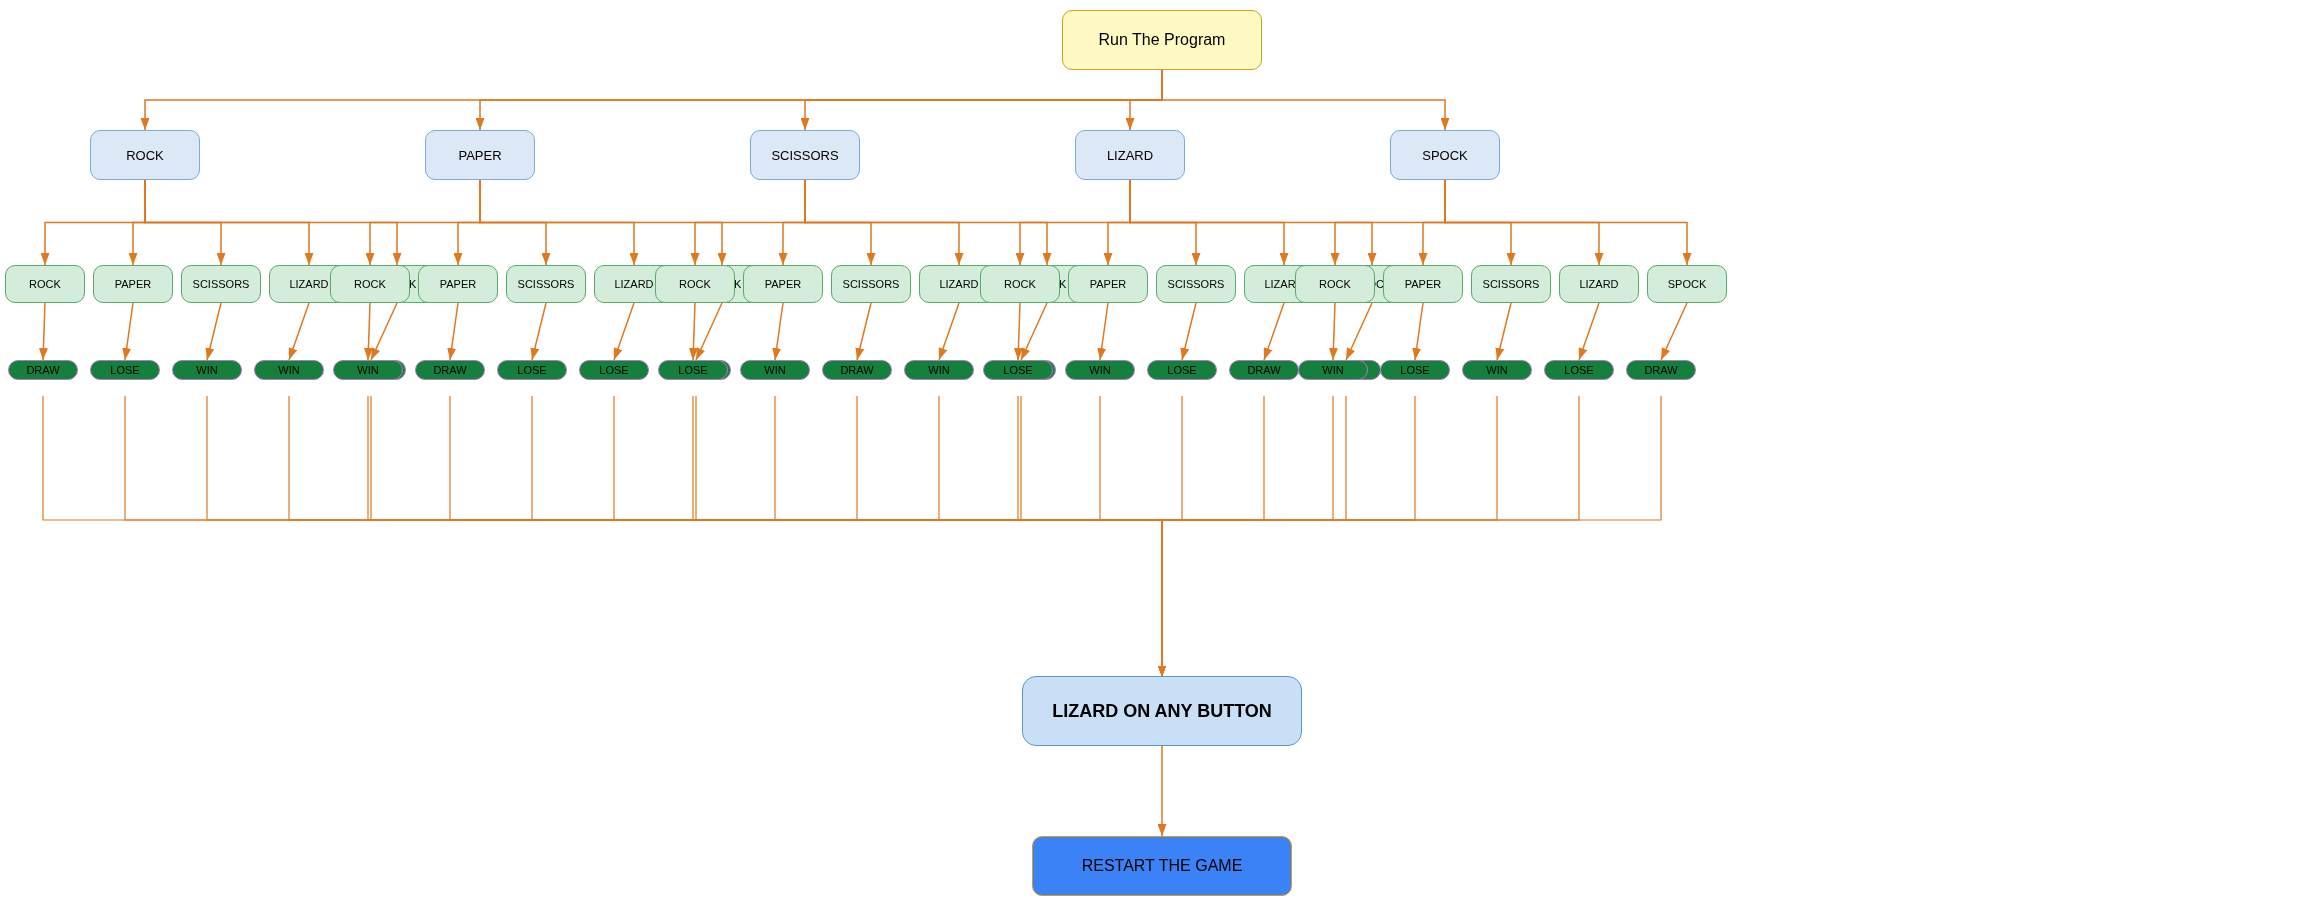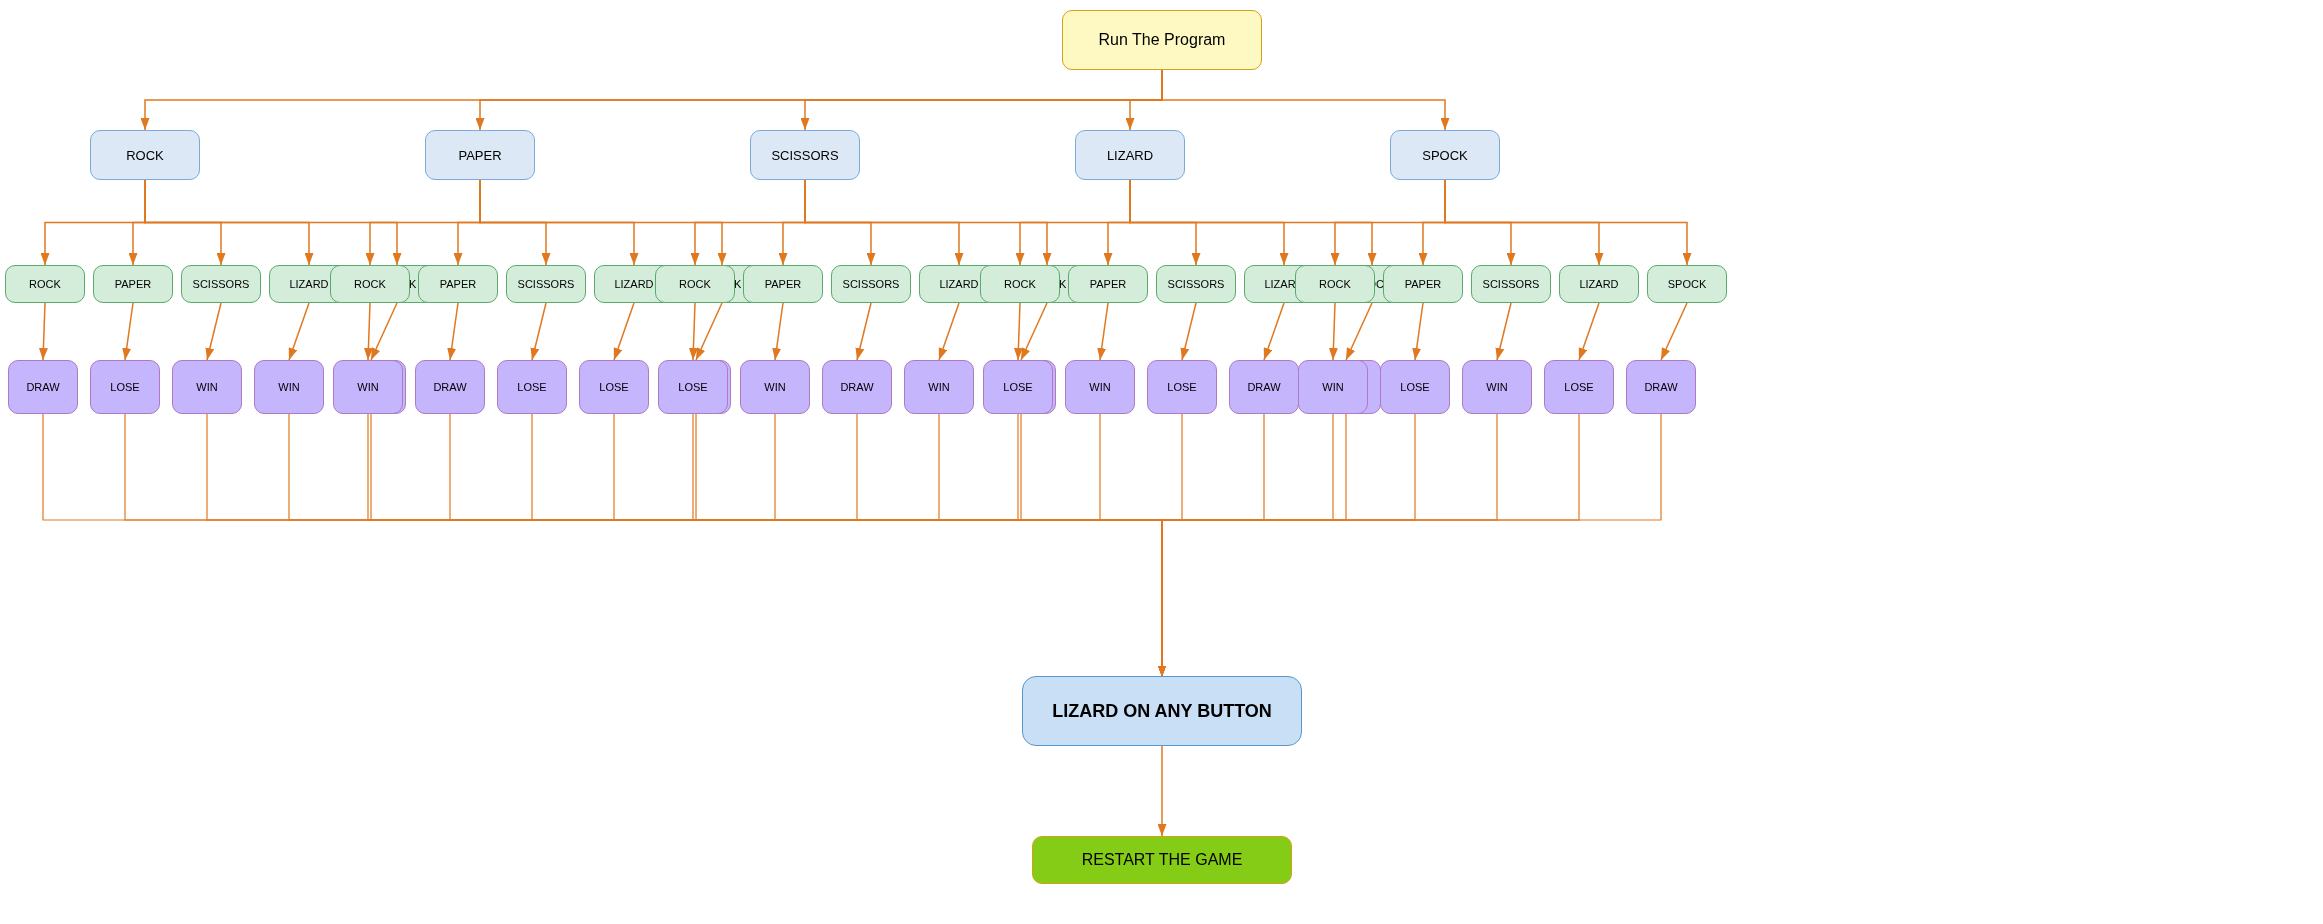--- a/index.html
+++ b/index.html
@@ -46,41 +46,41 @@
       font-size: 13px;
     }
     .node-sub {
       background: #d4edda;
       border: 1.5px solid #5aaa6a;
       width: 80px;
       height: 38px;
       font-size: 11px;
     }
     .node-result {
-      background: #c4b5fd;
+      background: #15803d;
       border: 1.5px solid #b07ac0;
       width: 70px;
-      height: 54px;
+      height: 20px;
       font-size: 11px;
     }
     .node-click {
       background: #c8dff5;
       border: 1.5px solid #5599cc;
       width: 280px;
       height: 70px;
       font-size: 18px;
       font-weight: bold;
       border-radius: 14px;
       cursor: pointer;
     }
     .node-restart {
-      background: #84cc16;
+      background: #3b82f6;
       border: 1.5px solid #d4a017;
       width: 260px;
-      height: 48px;
+      height: 60px;
       font-size: 16px;
       border-radius: 10px;
       text-align: center;
     }
   </style>
 </head>
 <body>
 
 <div class="canvas">
   <svg class="lines" id="svg-lines">

